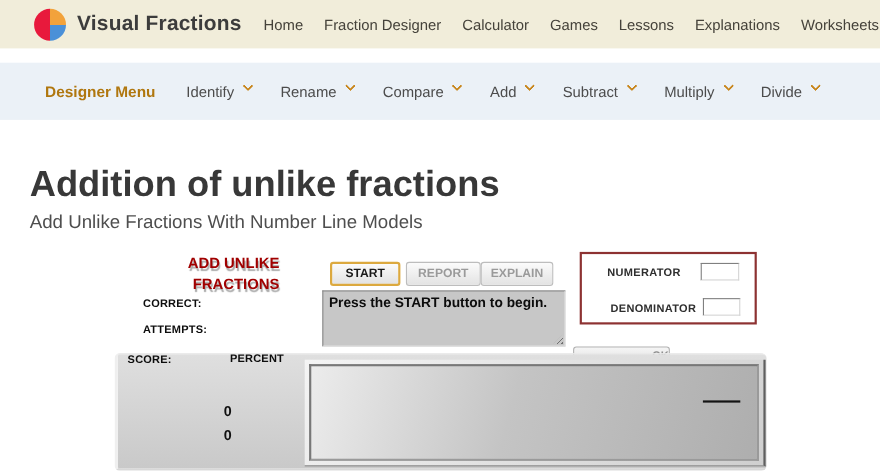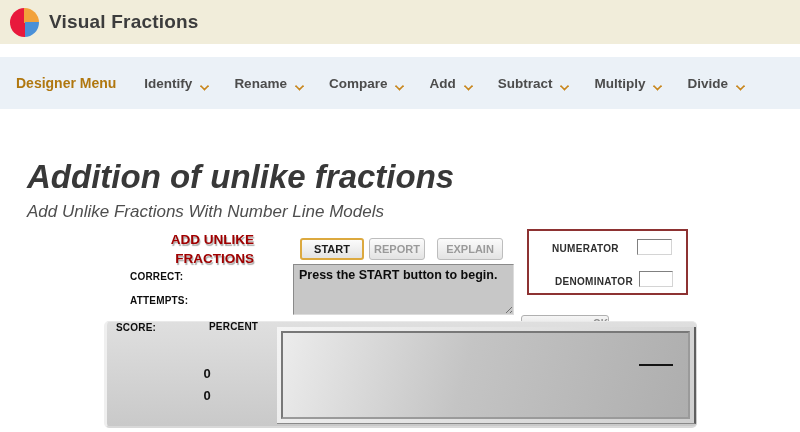--- a/index.html
+++ b/index.html
@@ -1,51 +1,51 @@
 <!DOCTYPE html>
 <html><head>
 <meta charset="utf-8">
 <style>
   * { box-sizing: border-box; margin: 0; padding: 0; }
   html,body { width:800px; height:432px; }
   body { font-family: "Liberation Sans", sans-serif; background:#fff; }
   .page { position:relative; width:800px; height:432px; overflow:hidden; background:#fff; }
 
   
-  .topbar { height:44px; background:#f1edda; display:flex; align-items:center; padding-left:10px; }
+  .topbar { height:44px; background:#f1edda; display:flex; align-items:center; padding-left:31px; }
   .logo { width:29px; height:29px; border-radius:50%; flex:0 0 auto;
           background:conic-gradient(#f2a23b 0 90deg, #4a90d8 90deg 180deg, #e8193c 180deg 360deg); }
   .brand { font-size:19px; font-weight:bold; color:#3c3c3c; margin-left:10px; letter-spacing:.2px; white-space:nowrap; }
   .nav { display:flex; gap:19px; margin-left:20px; white-space:nowrap; overflow:hidden; }
   .nav a { font-size:13.5px; color:#45423a; text-decoration:none; cursor:pointer; }
 
   
-  .submenu { margin-top:13px; height:52px; background:#ebf1f7; display:flex; align-items:center; padding-left:16px; }
+  .submenu { margin-top:13px; height:52px; background:#ebf1f7; display:flex; align-items:center; padding-left:41px; }
   .dm { font-size:14px; font-weight:bold; color:#b0770f; margin-right:28px; cursor:pointer; white-space:nowrap; }
-  .sm-item { display:flex; align-items:flex-end; margin-right:26px; cursor:pointer; text-decoration:none;font-weight:bold; }
+  .sm-item { display:flex; align-items:flex-start; margin-right:26px; cursor:pointer; text-decoration:none; }
   .sm-item span.lbl { font-size:13.5px; color:#4c4c4c; }
   .chev { width:7px; height:7px; border-right:2px solid #c8861c; border-bottom:2px solid #c8861c;
           border-radius:1px; transform:rotate(45deg) translate(-1px,-1px); display:inline-block; margin-left:9px; }
 
   
-  .content { padding:50px 0 0 27px;font-style:italic; }
+  .content { padding:40px 0 0 27px; }
   .content h1 { font-size:33px; line-height:36px; font-weight:bold; color:#383838; }
   .content p { margin-top:7px; font-size:17px; color:#4e4e4e; }
 
   
   .abs { position:absolute; }
   .applet-title { left:128px; top:230px; width:126px; text-align:right; font-size:13.5px; line-height:19px;
                   font-weight:bold; color:#a00000; text-shadow:1px 2px 1px #aaa; }
   .stat { font-weight:bold; font-size:10px; color:#0d0d0d; letter-spacing:.2px; }
   .zero { font-weight:bold; font-size:13px; color:#111; width:16px; text-align:center; }
 
   .btn { border-radius:3px; background:linear-gradient(#fbfbfb,#e3e3e3); font-family:"Liberation Sans",sans-serif;
          font-weight:bold; cursor:pointer; }
   .btn-start { left:300px; top:238px; width:64px; height:22px; border:2px solid #dca93f; font-size:11px; color:#1a1a1a; }
-  .btn-report { left:369px; top:238px; width:56px; height:22px; border:1px solid #bdbdbd; font-size:11px; color:#9a9a9a; }
+  .btn-report { left:369px; top:238px; width:68px; height:22px; border:1px solid #bdbdbd; font-size:11px; color:#9a9a9a; }
   .btn-explain { left:437px; top:238px; width:66px; height:22px; border:1px solid #bdbdbd; font-size:11px; color:#9a9a9a; }
   .btn-ok { left:521px; top:315px; width:88px; height:17px; border:1px solid #b0b0b0; font-size:10px; color:#8f8f8f;
             background:linear-gradient(#f5f5f5,#e0e0e0);text-align:right; }
   .btn-new { left:600px; top:299px; width:90px; height:17px; border:1px solid #b0b0b0; font-size:10px; color:#8f8f8f;
              background:linear-gradient(#f5f5f5,#e0e0e0);margin-top:32px; }
 
   .msgbox { left:293px; top:264px; width:221px; height:51px; background:#c7c7c7; padding:3px 5px;
             border:1px solid; border-color:#8a8a8a #dcdcdc #dcdcdc #8a8a8a;
             font-size:12.5px; font-weight:bold; color:#0c0c0c; overflow:hidden; }
   .grip { position:absolute; right:1px; bottom:1px; width:9px; height:9px;
@@ -70,20 +70,30 @@
   .fraction-bar { left:639px; top:364px; width:34px; height:2px; background:#141414; }
 </style>
 </head>
 <body>
 
 <div class="page">
 
   <header class="topbar">
     <span class="logo"></span>
     <span class="brand">Visual Fractions</span>
+    <nav class="nav">
+      <a>Home</a>
+      <a>Fraction Designer</a>
+      <a>Calculator</a>
+      <a>Games</a>
+      <a>Lessons</a>
+      <a>Explanations</a>
+      <a>Worksheets</a>
+
+    </nav>
   </header>
 
   <div class="submenu">
     <span class="dm">Designer Menu</span>
     <a class="sm-item">
       <span class="lbl">Identify</span>
       <span class="chev"></span>
     </a>
     <a class="sm-item">
       <span class="lbl">Rename</span>

